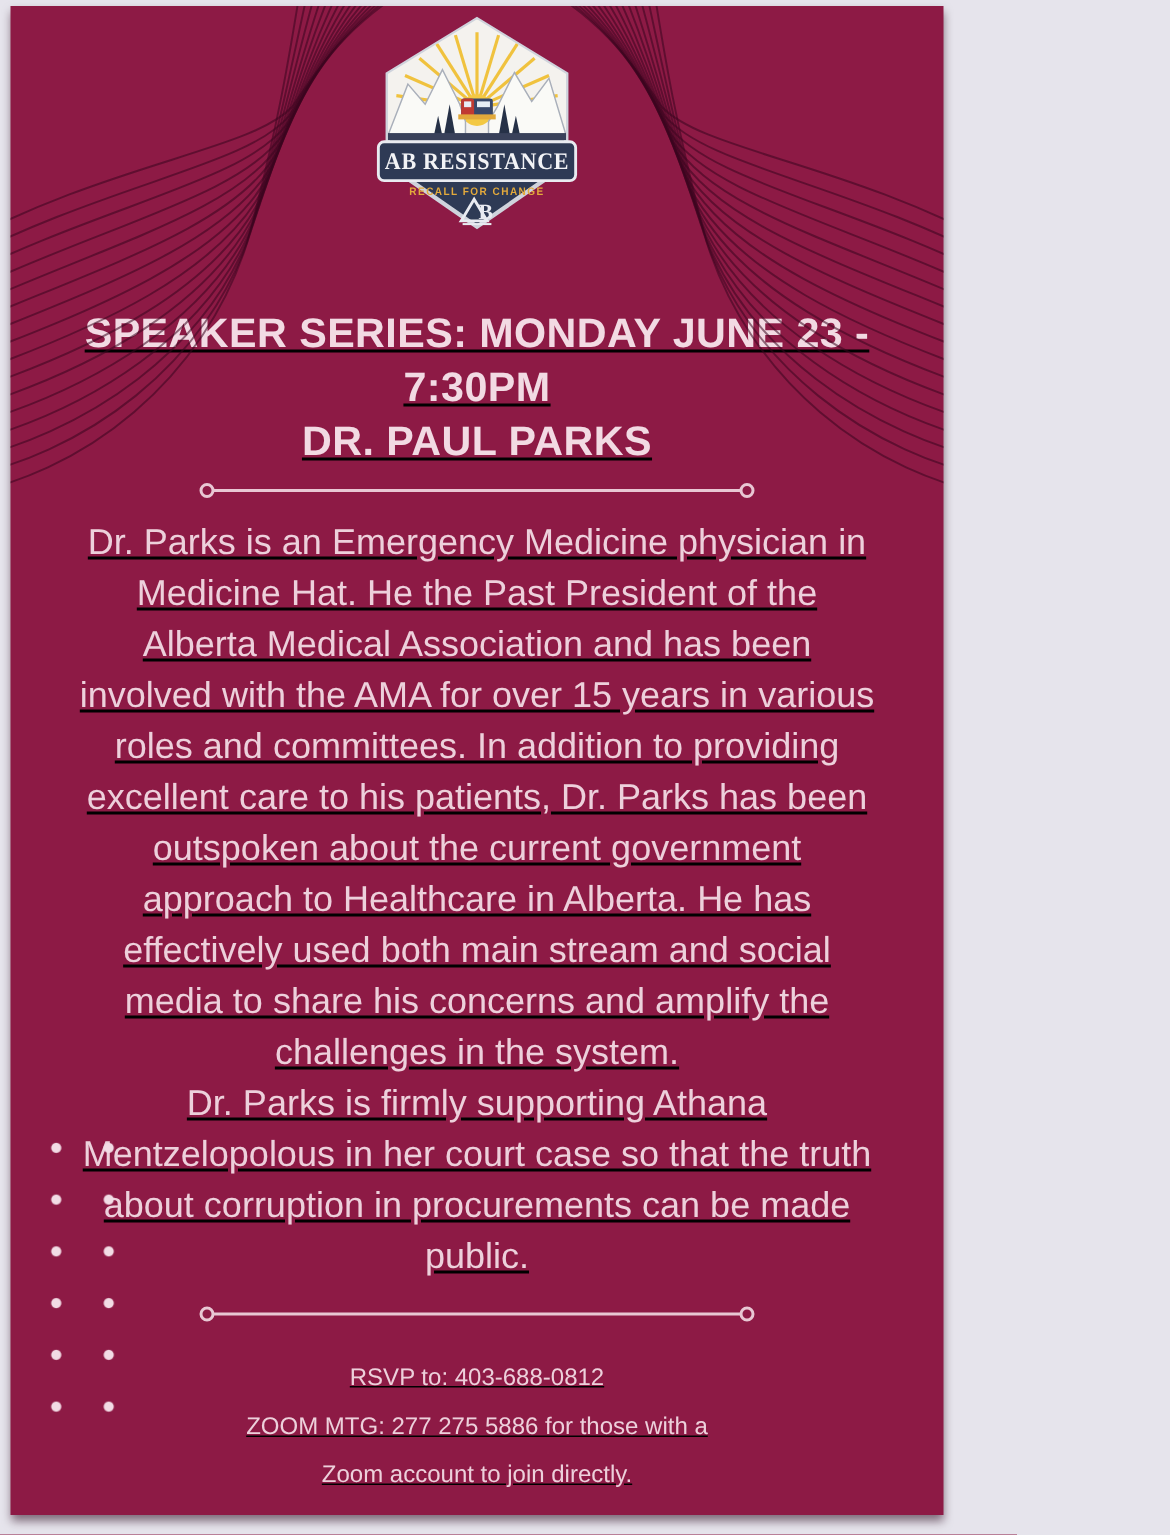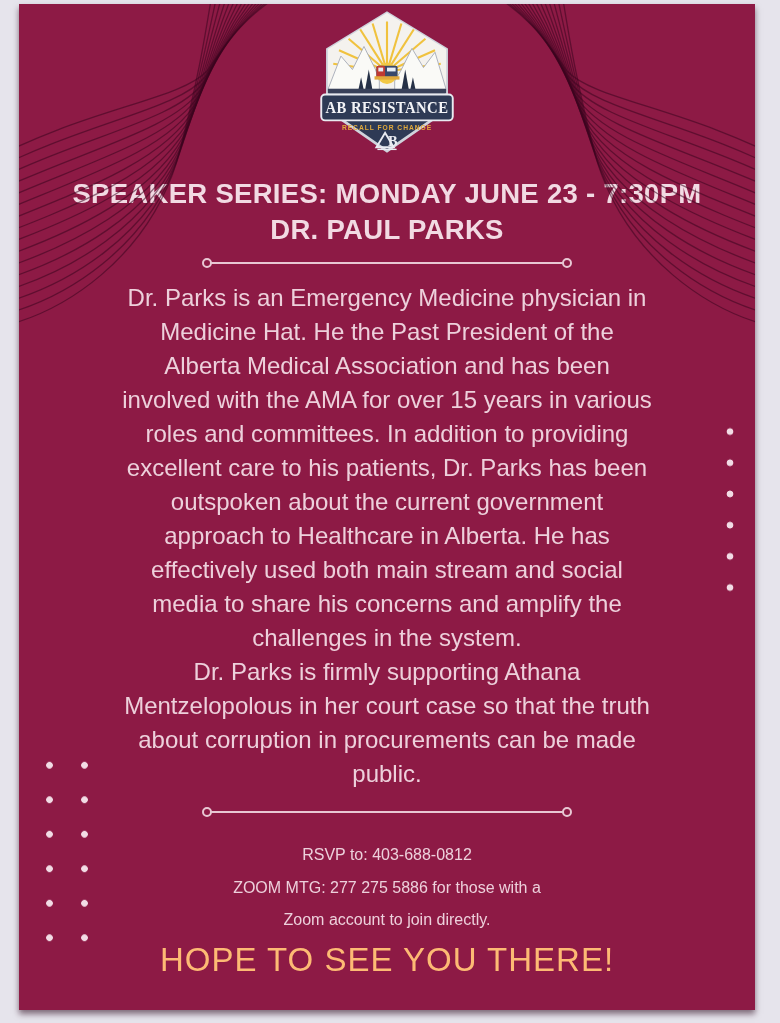--- a/index.html
+++ b/index.html
@@ -2,24 +2,25 @@
 <html><head>
 <meta charset="utf-8">
 <style>
   html,body{margin:0;padding:0;}
   body{
     width:780px;height:1023px;position:relative;overflow:hidden;
     background:#E6E4EC;
     font-family:"Liberation Sans",sans-serif;
   }
   .flyer{
-    position:absolute;left:19px;top:4px;width:736px;height:1006px;
+    position:absolute;left:7px;top:4px;width:622px;height:1006px;
     background:var(--bg,#8D1A45);
     overflow:hidden;
     box-shadow:0 4px 6px rgba(40,5,25,.55);
+    text-decoration:underline;
   }
   .swirl{position:absolute;pointer-events:none;}
   .swirl-left{left:-10px;top:-8px;width:300px;height:340px;}
   .swirl-right{right:-10px;top:-8px;width:300px;height:340px;transform:scaleX(-1);}
   .dots{
     position:absolute;
     background-image:radial-gradient(circle, var(--dot,#F2DCE5) 3px, rgba(0,0,0,0) 3.7px);
     background-position:0 0;
   }
   .dots-right{left:695px;top:412px;width:64px;height:187px;background-size:32px 31.2px;}
@@ -31,21 +32,21 @@
     fill:#F2F3F6;letter-spacing:.5px;
   }
   .tagline-text{
     font-family:"Liberation Sans",sans-serif;font-weight:bold;font-size:7.6px;
     fill:var(--gold,#E3AA3C);letter-spacing:1.1px;
   }
   .bmark{
     font-family:"Liberation Serif",serif;font-weight:bold;font-size:15px;fill:#E9EBF1;
   }
   .title{
-    margin:22px 0 0;text-align:center;white-space:pre-line;
+    margin:50px 0 0;text-align:center;white-space:pre-line;
     font-size:27.5px;font-weight:bold;line-height:36px;
     color:#F2DAE3;letter-spacing:.3px;
   }
   .divider{width:370px;margin:10px auto 0;display:flex;align-items:center;}
   .divider.second{margin-top:16px;}
   .divider .end{
     width:10px;height:10px;border:2.5px solid #E8C7D3;border-radius:50%;
     box-sizing:border-box;flex:0 0 auto;
   }
   .divider .line{flex:1;height:2.5px;background:#E8C7D3;margin:0 -1px;}

